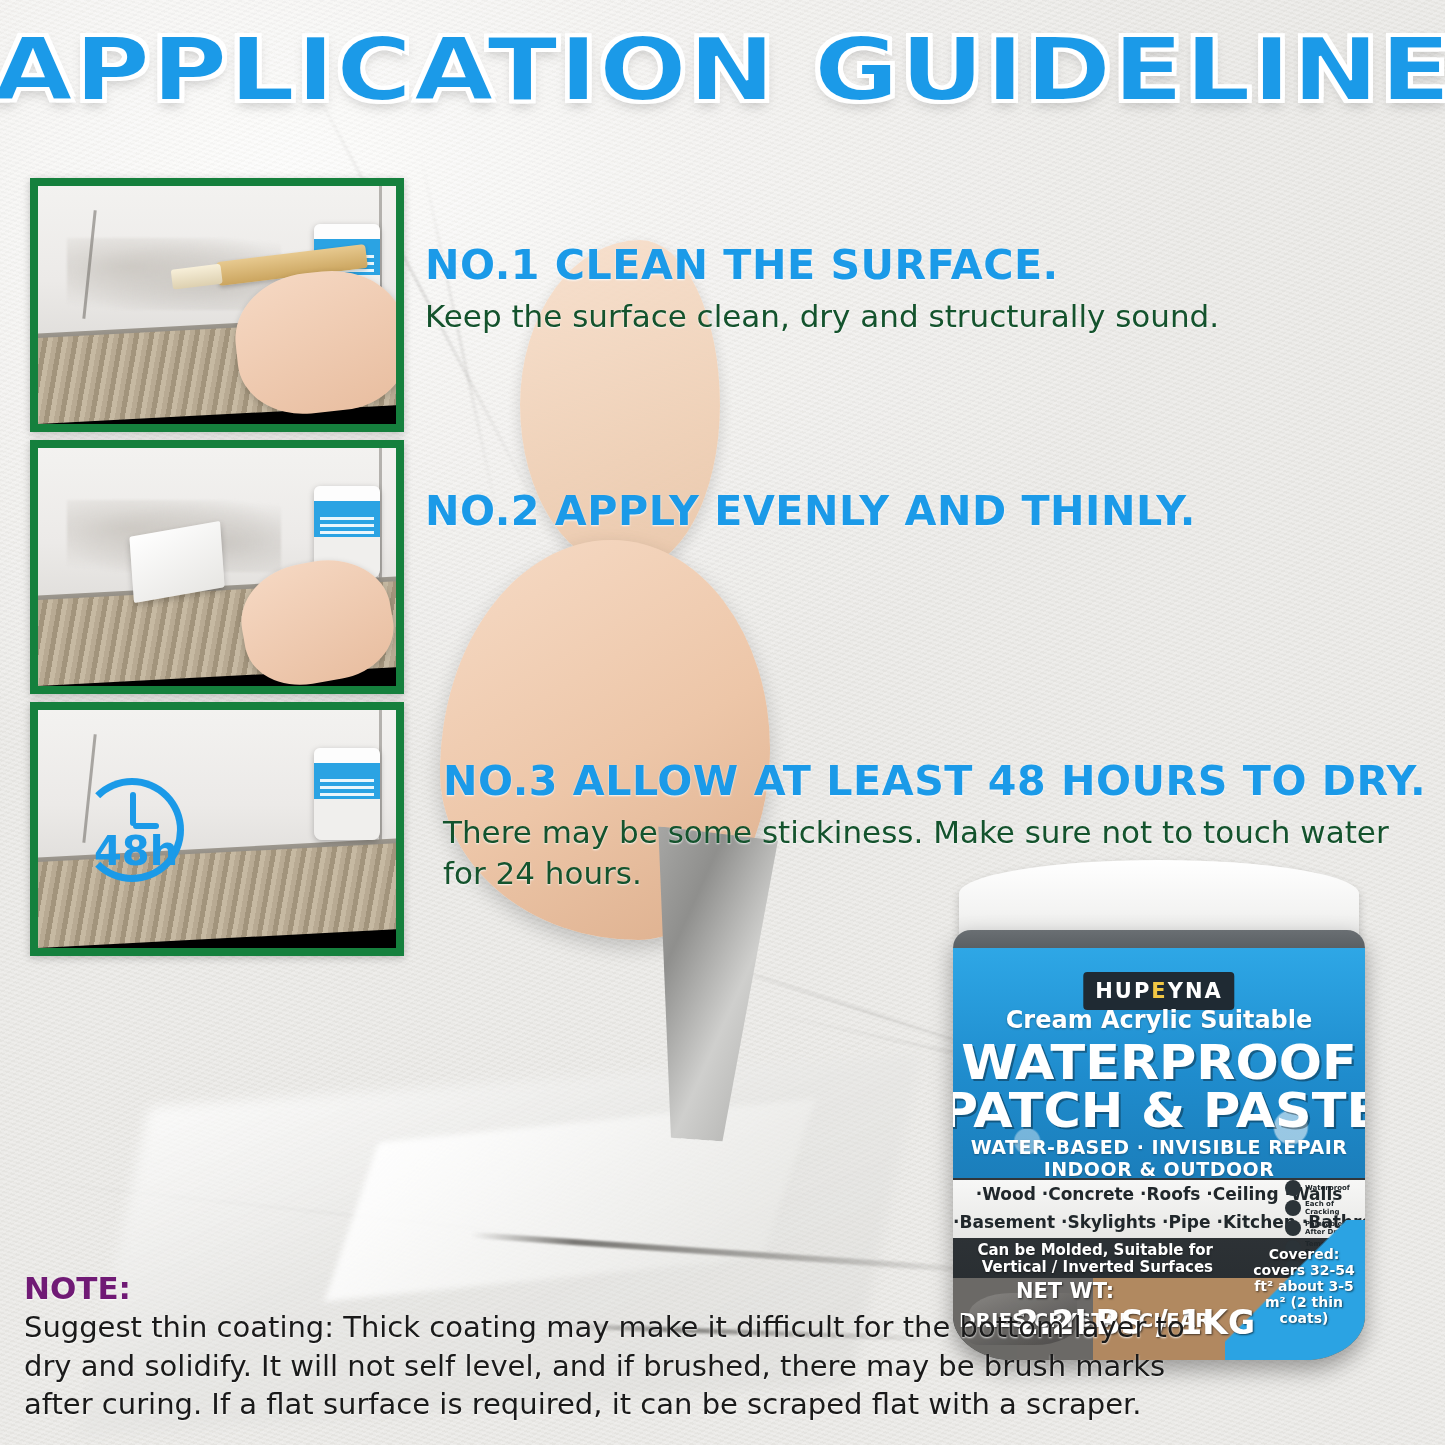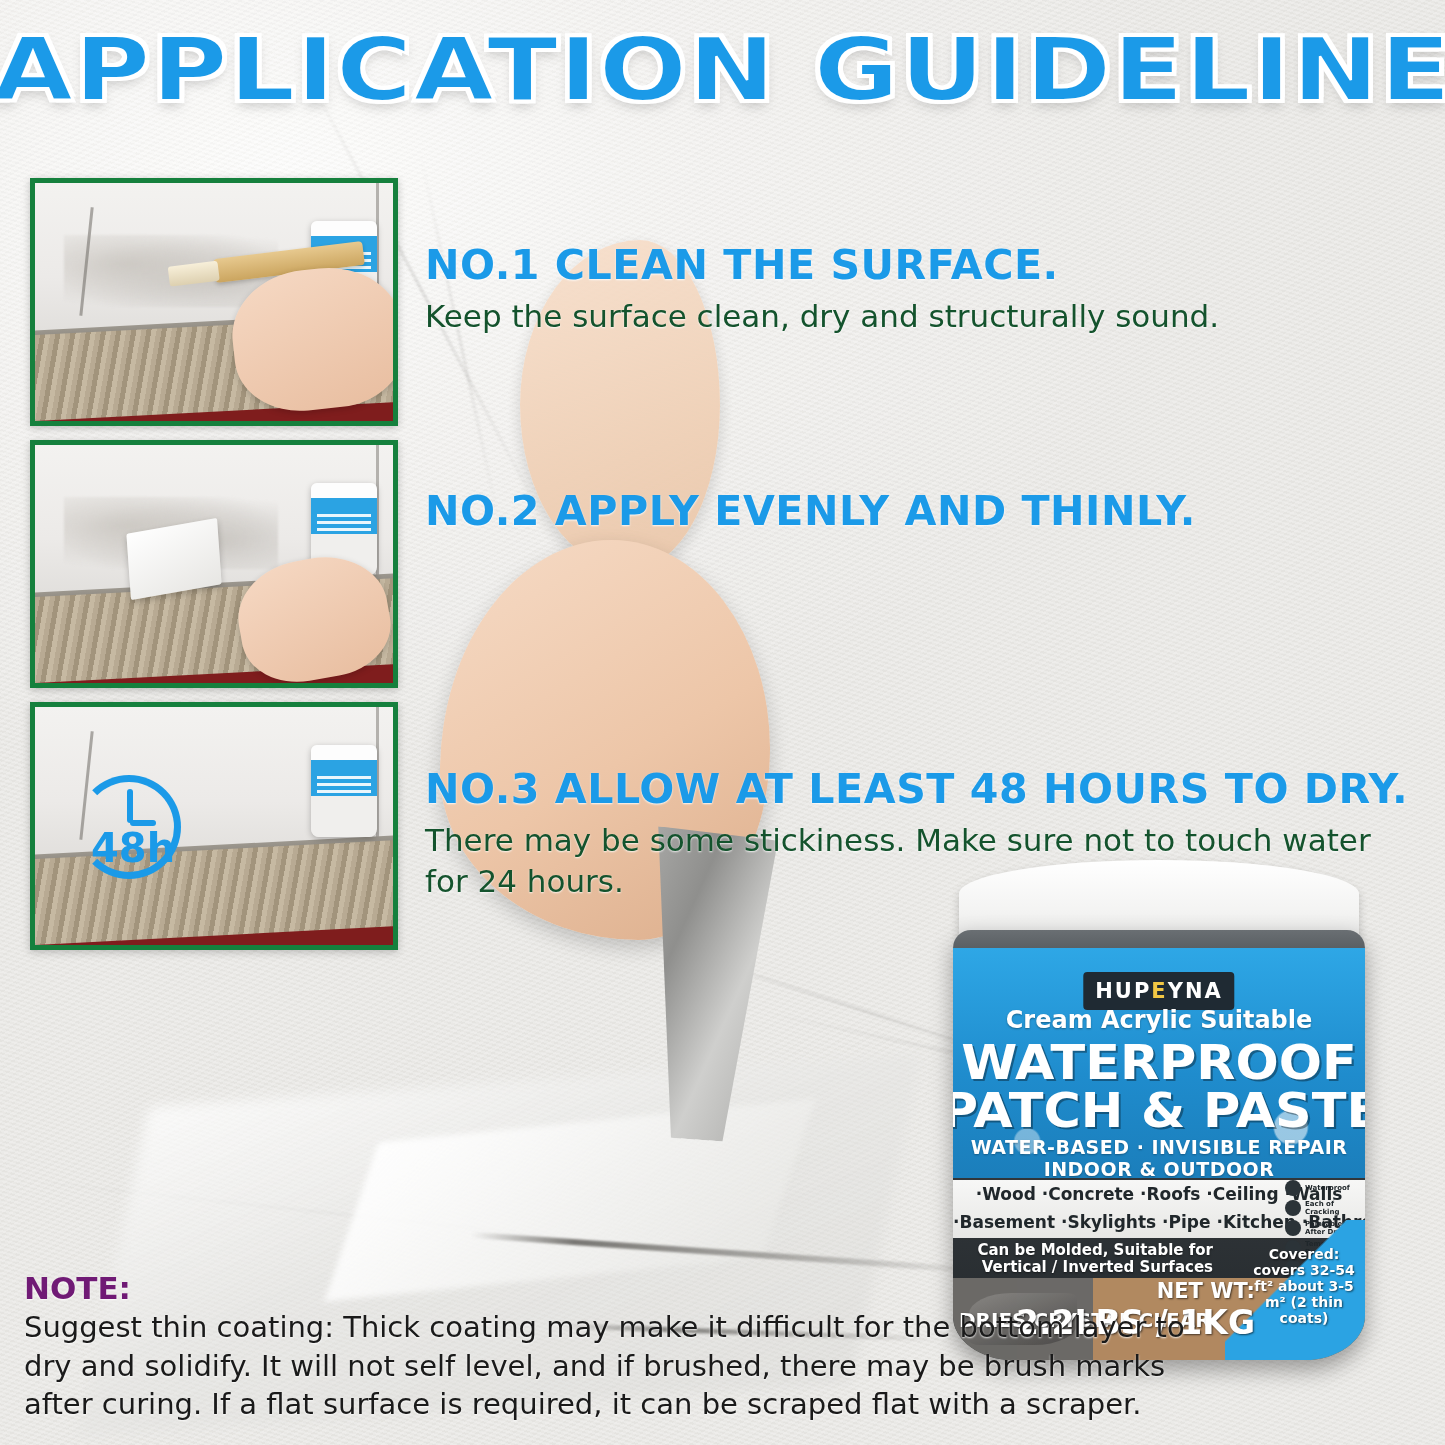--- a/index.html
+++ b/index.html
@@ -119,24 +119,24 @@
     transform: scaleX(1.18);
     transform-origin: center;
     white-space: nowrap;
   }
 
   
   .thumb {
     position: absolute;
     width: 358px;
     height: 238px;
-    border: 5px solid #15803d;
+    border: 8px solid #15803d;
     box-shadow: 0 2px 8px rgba(0,0,0,.22);
     overflow: hidden;
-    background: #7f1d1d;
+    background: #000000;
   }
   .thumb.t1 { left: 30px; top: 178px; }
   .thumb.t2 { left: 30px; top: 440px; }
   .thumb.t3 { left: 30px; top: 702px; }
 
   .thumb .wall {
     position: absolute;
     left: 0; top: 0;
     width: 100%;
     height: 66%;
@@ -299,21 +299,21 @@
   .step-body {
     font-family: "DejaVu Sans", sans-serif;
     font-size: 31px;
     line-height: 1.32;
     color: #14532d;
     margin-top: 8px;
     text-shadow: 0 1px 2px rgba(255,255,255,.85);
   }
   .s1 { left: 425px; top: 242px; width: 960px; }
   .s2 { left: 425px; top: 488px; width: 960px; }
-  .s3 { left: 425px; top: 758px; width: 990px; margin-top: 8px; }
+  .s3 { left: 443px; top: 758px; width: 990px; }
 
   
   .big-spatula {
     position: absolute;
     left: 600px;
     top: 830px;
     width: 215px;
     height: 310px;
     background: linear-gradient(110deg,#b7b7b5 0%, #8f8f8d 35%, #cfcfcd 60%, #9d9d9b 100%);
     clip-path: polygon(22% 0%, 78% 2%, 62% 100%, 38% 100%);
@@ -496,21 +496,21 @@
     background: linear-gradient(160deg,#8d8b88,#4e4c4a);
     border-radius: 40% 10% 40% 10%;
   }
   .netwt {
     position: absolute;
     right: 110px;
     bottom: 18px;
     color: #ffffff;
     font-family: "DejaVu Sans", sans-serif;
     font-weight: bold;
-    text-align: right;
+    text-align: left;
     text-shadow: 1px 1px 2px rgba(0,0,0,.6);
   }
   .netwt .l1 { font-size: 21px; }
   .netwt .l2 { font-size: 33px; }
   .crystal {
     position: absolute;
     left: 6px;
     bottom: 28px;
     color: #ffffff;
     font-family: "DejaVu Sans", sans-serif;

